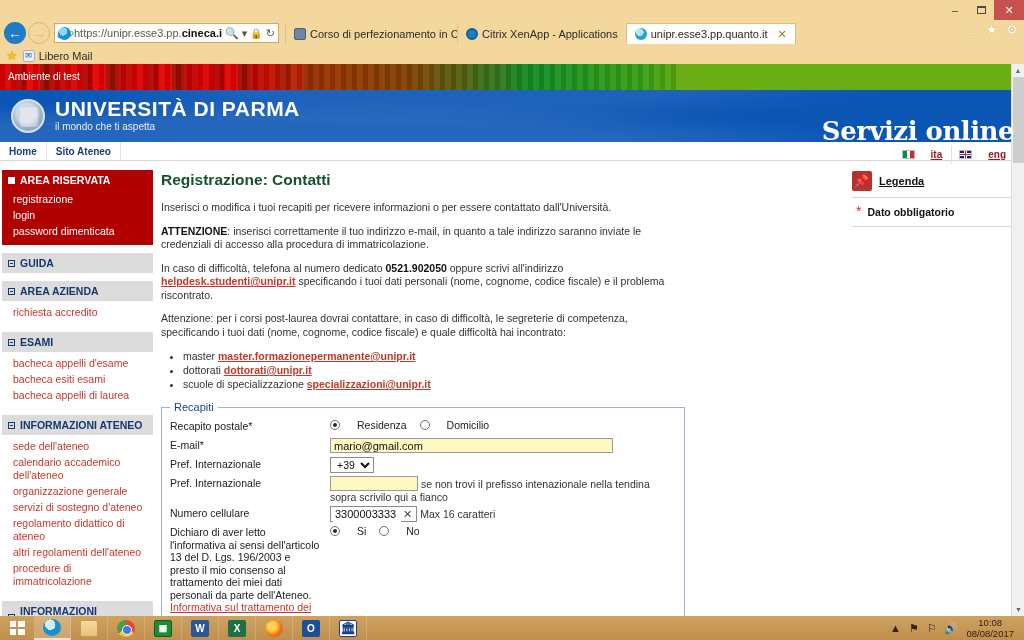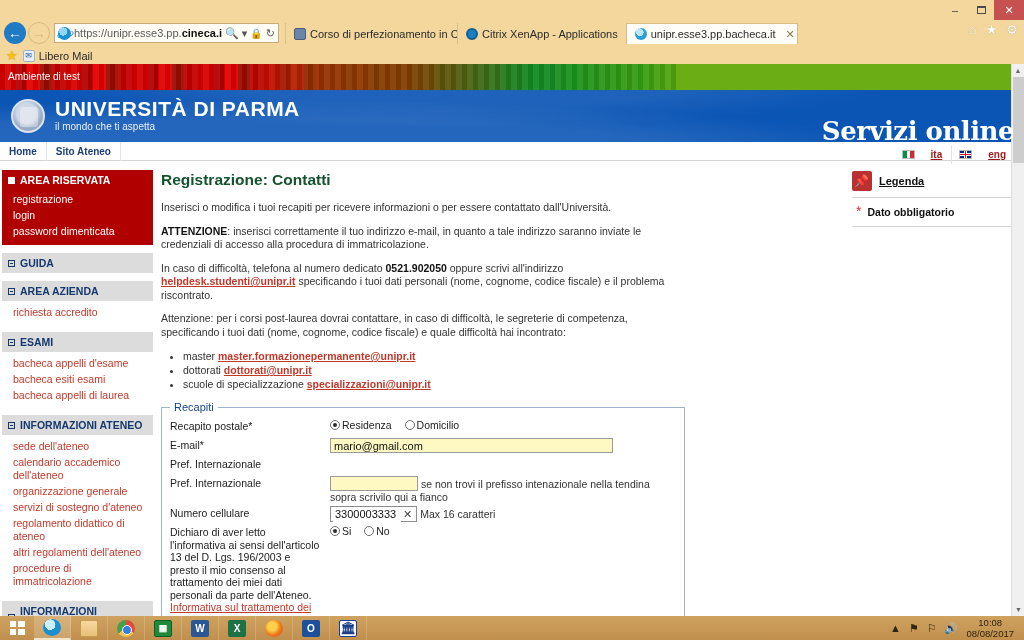--- a/index.html
+++ b/index.html
@@ -152,21 +152,21 @@
   ul.contacts { margin:0 0 10px 0; padding-left:22px; }
   ul.contacts li { font-size:10.5px; color:#333; line-height:14px; list-style:disc; }
 
   fieldset.recapiti {
     border:1px solid #9fb3cc; margin:0; padding:6px 8px 8px 8px; width:524px;
   }
   fieldset.recapiti legend { font-size:11px; color:#17458a; padding:0 4px; }
   .frow { display:flex; align-items:flex-start; margin-bottom:3px; min-height:16px; }
   .flabel { width:160px; flex:0 0 160px; font-size:10.5px; color:#222; padding-top:1px; }
   .fctl { flex:1; font-size:10.5px; color:#222; }
-  .radio-wrap { display:inline-flex; align-items:center; gap:2px; margin-right:10px; font-size:10.5px;text-align:right; }
+  .radio-wrap { display:inline-flex; align-items:center; gap:17px; margin-right:10px; font-size:10.5px;text-align:right; }
   .radio {
     width:10px; height:10px; border-radius:50%; border:1px solid #6f6f6f; background:#fff;
     display:inline-block; position:relative; flex:0 0 auto;
   }
   .radio.on::after { content:""; position:absolute; left:2px; top:2px; width:4px; height:4px;
     border-radius:50%; background:#2b2b2b; }
   input.txt {
     font-family:"Liberation Sans", sans-serif; font-size:11px; color:#111;
     border:1px solid #9a9a9a; background:#fef9c3; height:15px; padding:0 3px;
   }
@@ -263,21 +263,21 @@
       <div class="tab">
         <span class="tabicon ti-doc"></span>
         <span>Corso di perfezionamento in C...</span>
       </div>
       <div class="tab">
         <span class="tabicon ti-citrix"></span>
         <span>Citrix XenApp - Applications</span>
       </div>
       <div class="tab active">
         <span class="tabicon ti-ie"></span>
-        <span>unipr.esse3.pp.bacheca.it</span>
+        <span>unipr.esse3.pp.quanto.it</span>
         <span class="tclose">✕</span>
       </div>
     </div>
 
     <div class="chromeicons">
       <span>⌂</span>
       <span>★</span>
       <span>⚙</span>
     </div>
   </div>
@@ -425,20 +425,25 @@
 
           <div class="frow">
             <div class="flabel">E-mail*</div>
             <div class="fctl">
               <input class="txt email-in" type="text" value="mario@gmail.com" style="">
             </div>
           </div>
 
           <div class="frow">
             <div class="flabel">Pref. Internazionale</div>
+            <div class="fctl">
+              <select class="sel">
+                <option>+39</option>
+              </select>
+            </div>
           </div>
 
           <div class="frow">
             <div class="flabel">Pref. Internazionale</div>
             <div class="fctl">
               <input class="txt pref-in" type="text" value="" style="">
               <span class="hint">se non trovi il prefisso intenazionale nella tendina sopra scrivilo qui a fianco</span>
             </div>
           </div>
 

